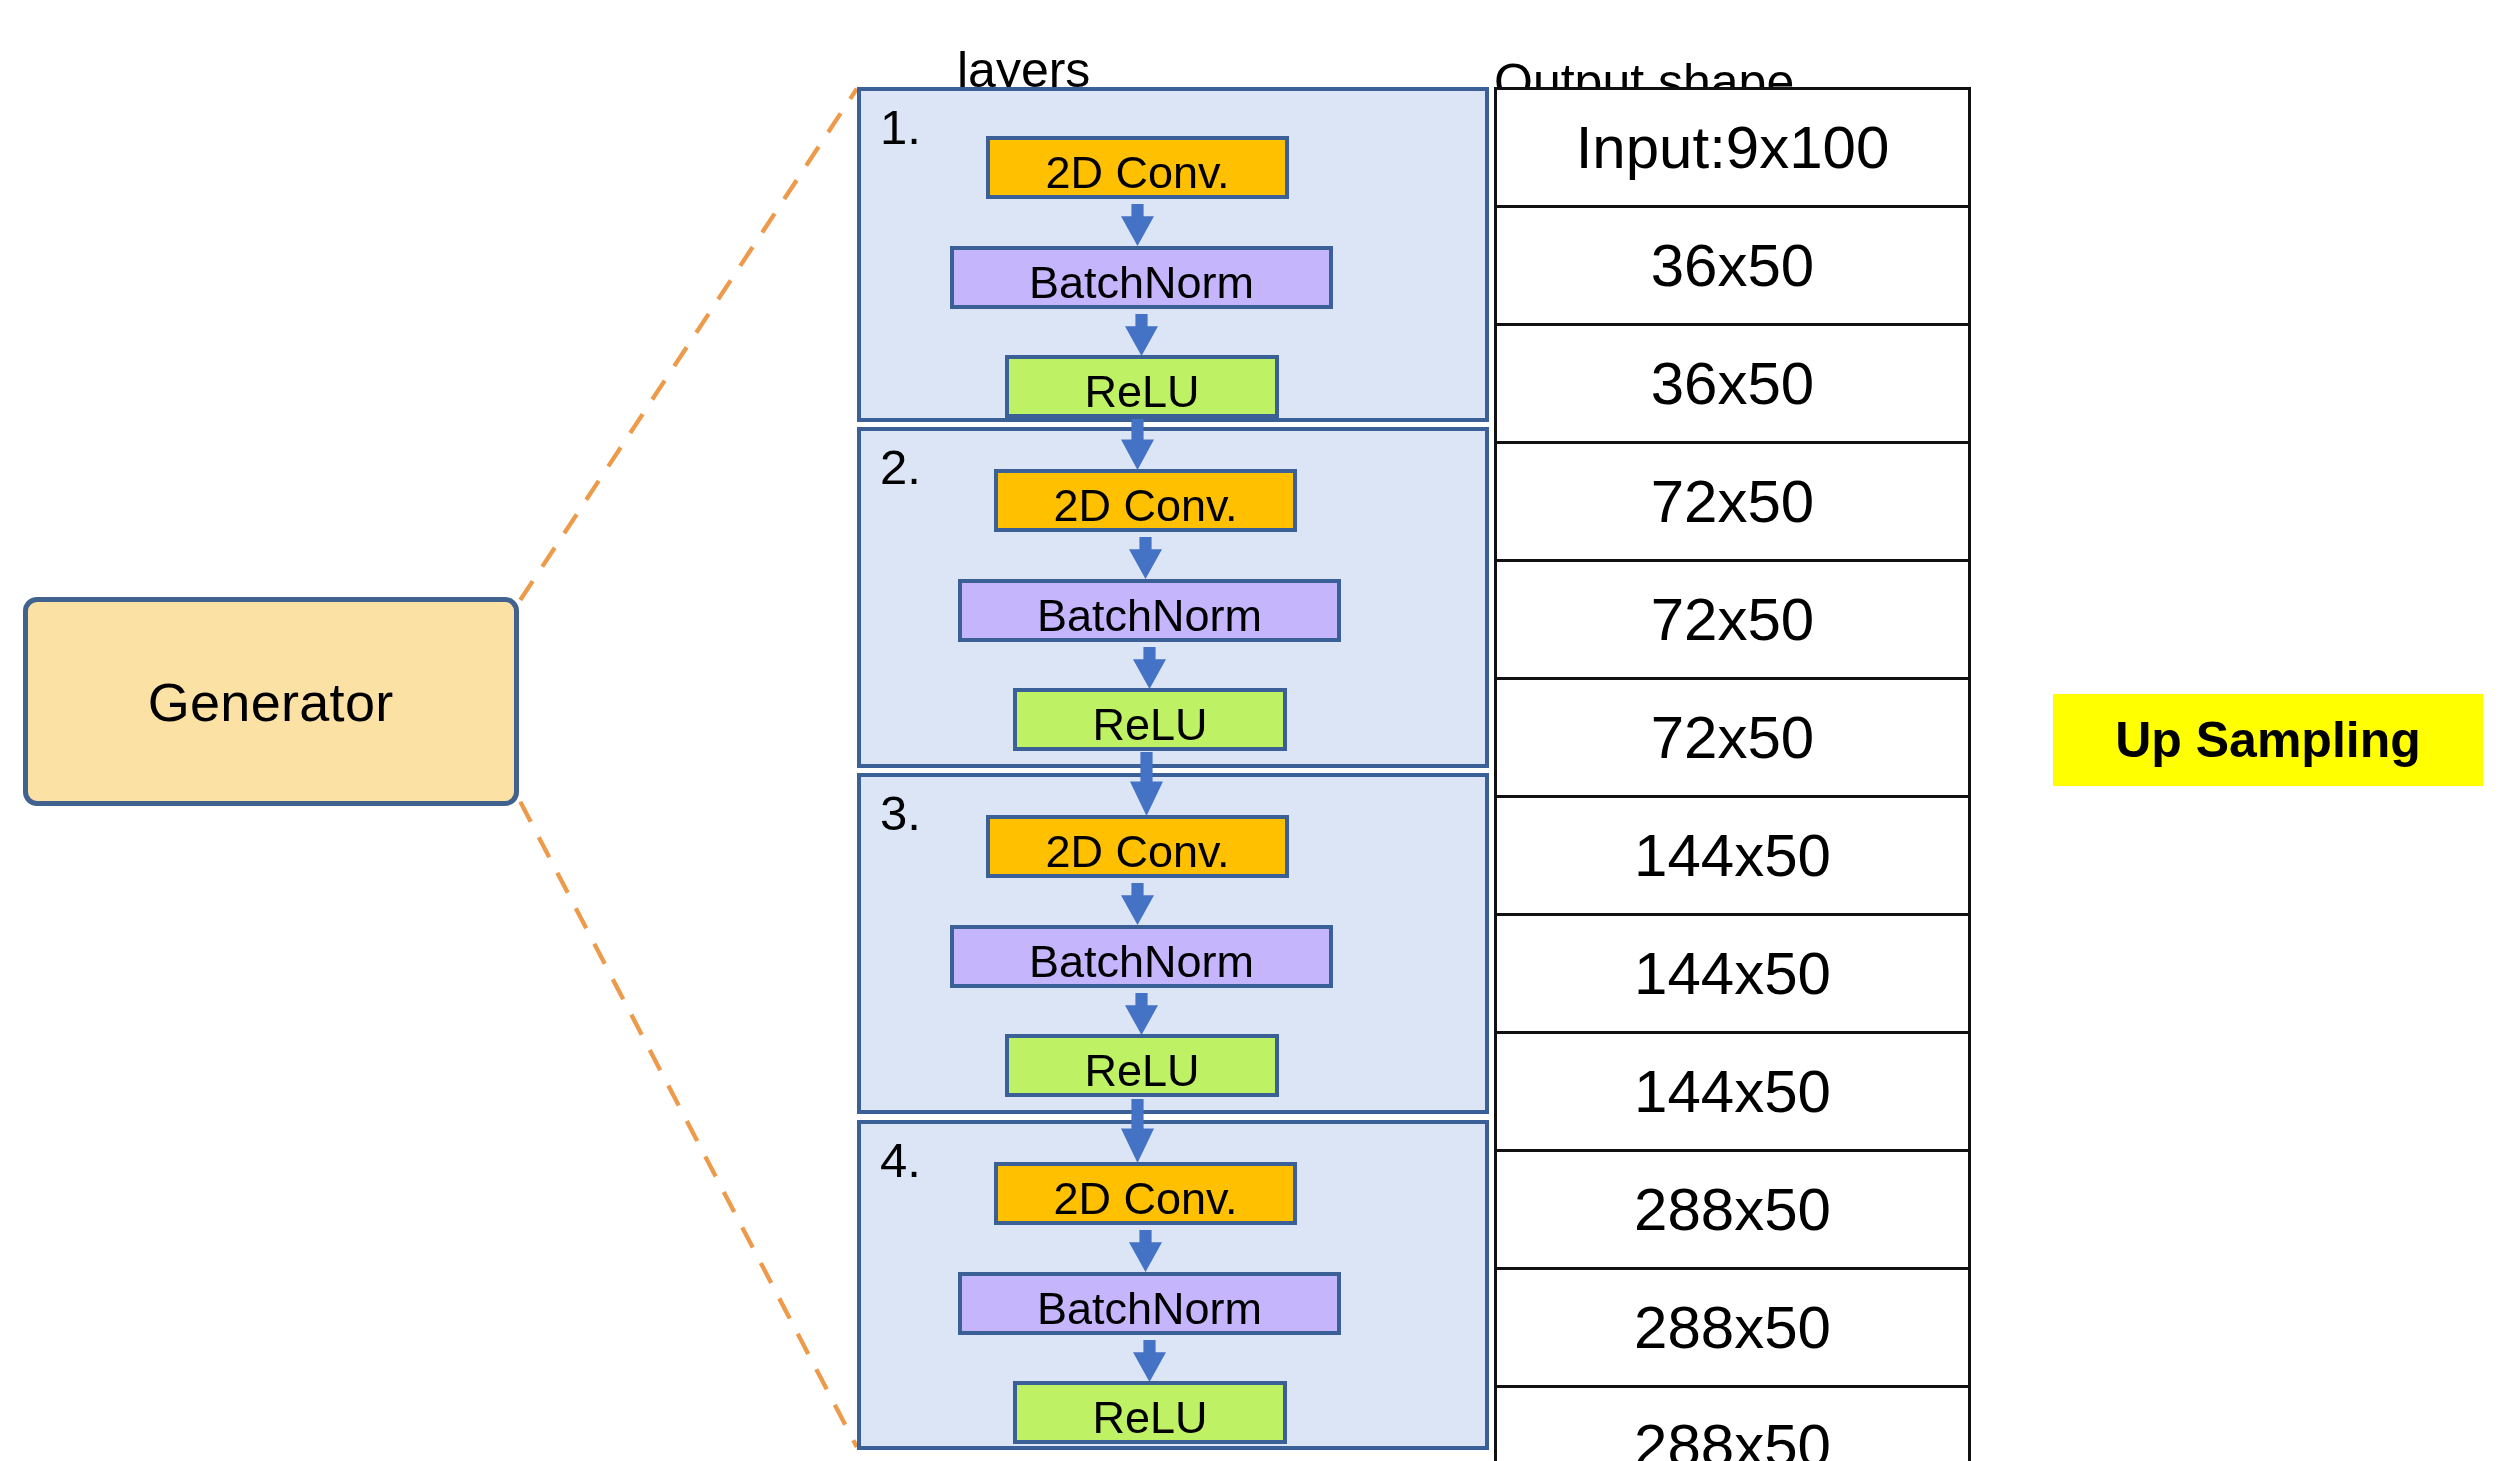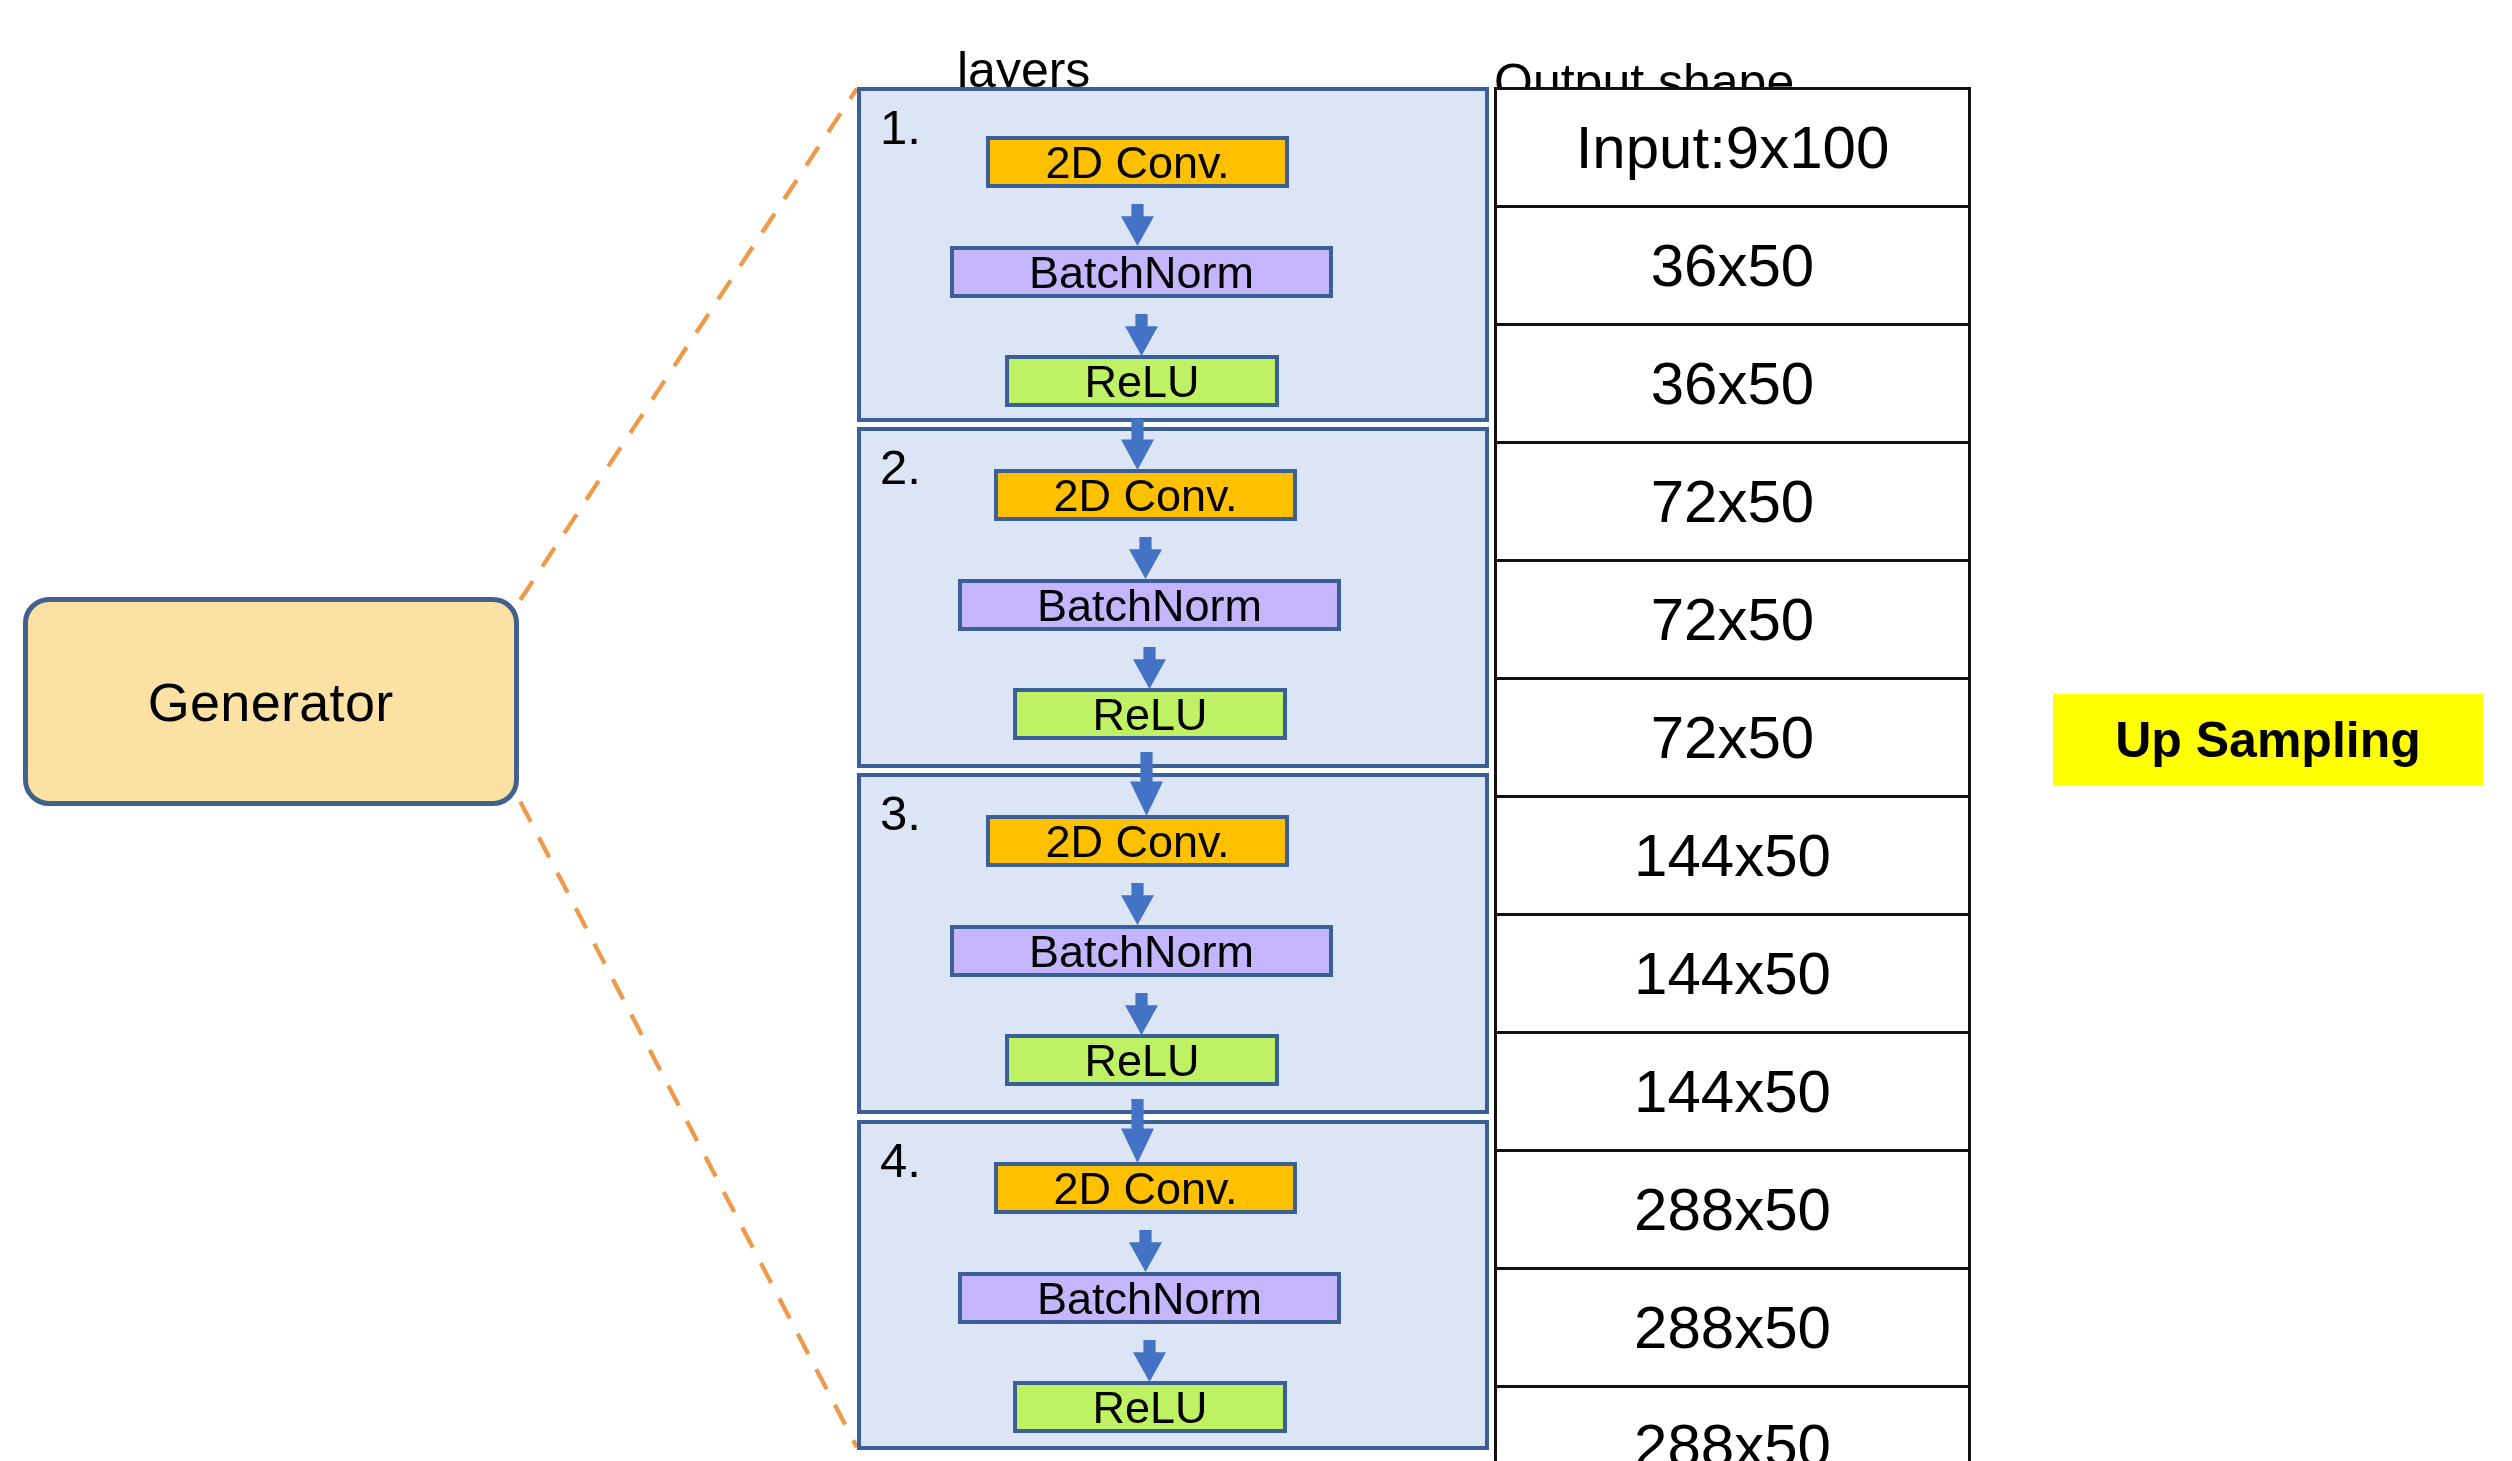--- a/index.html
+++ b/index.html
@@ -18,21 +18,21 @@
 
   
   #generator-node {
     position: absolute;
     left: 22.6px;
     top: 597px;
     width: 496px;
     height: 209px;
     background: #FBE2A4;
     border: 5.2px solid #41628F;
-    border-radius: 26px;
+    border-radius: 14px;
     box-sizing: border-box;
     display: flex;
     align-items: center;
     justify-content: center;
   }
   #generator-node .label {
     font-size: 54px;
     line-height: 1;
     letter-spacing: 0.3px;
   }
@@ -79,26 +79,26 @@
     left: 19px;
     top: 12px;
     font-size: 49px;
     line-height: 1;
   }
   .node-box {
     position: absolute;
     box-sizing: border-box;
     border: 4.3px solid #3B6097;
     display: flex;
-    align-items: center;
+    align-items: flex-end;
     justify-content: center;
     font-size: 45px;
     line-height: 1;
     white-space: nowrap;
-    height: 52px;
+    height: 63px;
   }
   .node-conv  { background: #FFC000; }
   .node-bn    { background: #c4b5fd; }
   .node-relu  { background: #bef264; }
 
   .arrow {
     position: absolute;
     width: 33px;
     pointer-events: none;
   }

